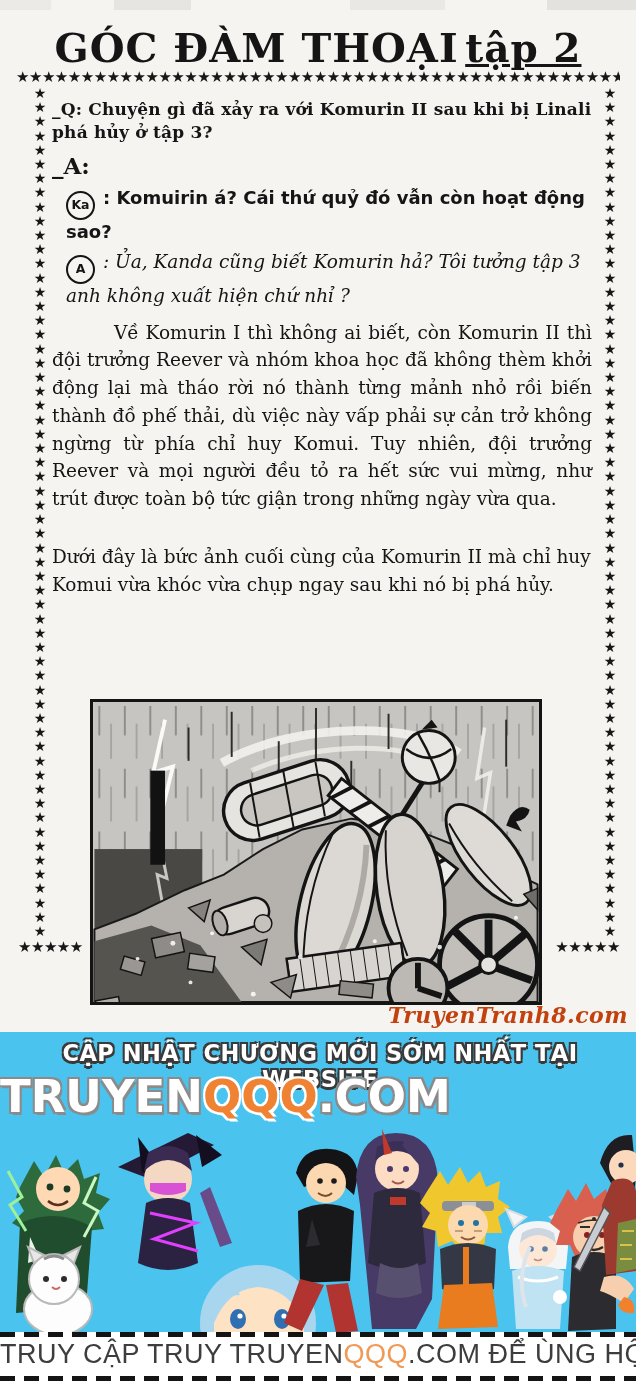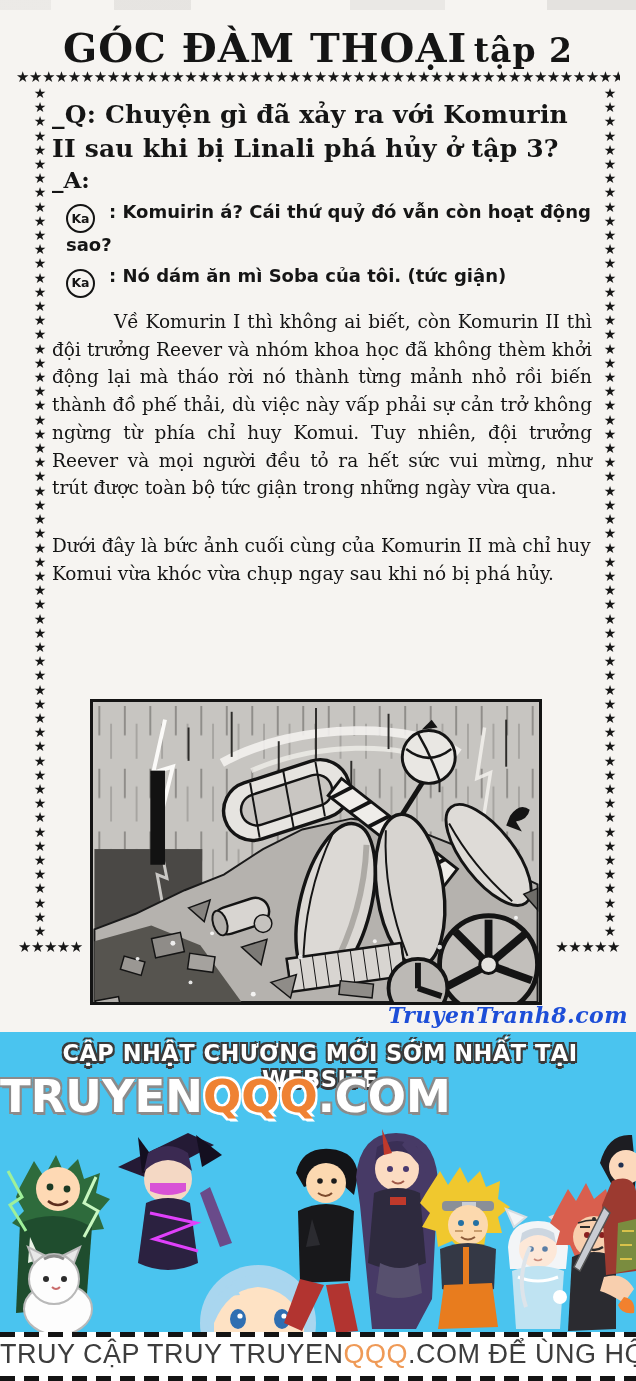--- a/index.html
+++ b/index.html
@@ -9,54 +9,54 @@
     font-family:"DejaVu Serif", serif;
     color:#151515;
   }
   
   .scan-strip{position:absolute;top:0;left:0;width:636px;height:10px;
     background:linear-gradient(90deg,#e5e3e0 0 8%,transparent 8% 18%,#dcdad7 18% 30%,transparent 30% 55%,#e2e0dd 55% 70%,transparent 70% 86%,#d8d6d3 86% 100%);
     opacity:.6;}
   .page-title{position:absolute;top:24px;left:0;width:636px;text-align:center;
     font-weight:bold;letter-spacing:1px;white-space:nowrap;}
   .page-title .main{font-size:40px;font-family:"DejaVu Serif",serif;text-align:center;}
-  .page-title .sub{font-size:33px;}
+  .page-title .sub{font-size:39px;text-decoration:underline;}
 
   
   .star-box{position:absolute;left:16px;top:70px;width:604px;height:892px;}
   .star-row-top{position:absolute;top:0;left:0;width:604px;font-size:15px;line-height:15px;
     letter-spacing:-0.5px;white-space:nowrap;overflow:hidden;color:#171717;}
   .star-col{position:absolute;top:16px;font-size:14px;line-height:14.2px;white-space:pre-line;color:#171717;width:16px;text-align:center;}
   .star-col.left{left:16px;}
   .star-col.right{right:2px;}
   .star-seg{position:absolute;top:868px;font-size:15px;letter-spacing:-0.5px;color:#171717;}
   .star-seg.left{left:2px;}
   .star-seg.right{right:0px;}
 
   
   .content{position:absolute;left:52px;top:98px;width:540px;}
-  .q-text{font-size:25px;font-weight:bold;line-height:1.35;letter-spacing:.2px;}
-  .a-label{font-size:23px;font-weight:bold;}
+  .q-text{font-size:17px;font-weight:bold;line-height:1.35;letter-spacing:.2px;}
+  .a-label{font-size:23px;font-weight:bold;margin-top:8px;}
   .dialogue-line{margin-top:7px;font-size:18.5px;line-height:1.32;padding-left:14px;}
   .dialogue-line .badge{display:inline-flex;align-items:center;justify-content:center;
     width:25px;height:25px;border:2px solid #141414;border-radius:50%;
-    font-size:12.5px;font-weight:bold;font-style:normal;vertical-align:-5px;margin-right:14px;
+    font-size:12.5px;font-weight:bold;font-style:normal;vertical-align:-5px;margin-right:8px;
     font-family:"DejaVu Sans",sans-serif;}
   .dialogue-line.ka{font-family:"DejaVu Sans",sans-serif;font-weight:bold;font-size:18px;}
   .dialogue-line.a{font-style:italic;font-family:"DejaVu Serif",serif;}
   .para{font-size:18.5px;line-height:1.5;margin-top:10px;text-align:justify;}
   .para.indent{text-indent:62px;}
   .para.second{margin-top:30px;text-align:left;}
 
   
   .manga-figure{position:absolute;left:90px;top:699px;width:452px;height:306px;
     border:3px solid #141414;box-sizing:border-box;background:#ccc9c5;}
   .manga-figure svg{display:block;width:100%;height:100%;}
   .watermark{position:absolute;top:1002px;right:8px;font-family:"DejaVu Serif",serif;
-    font-weight:bold;font-style:italic;font-size:22px;color:#1d4ed8;letter-spacing:.5px;margin-left:33px;}
+    font-weight:bold;font-style:italic;font-size:22px;color:#c2410c;letter-spacing:.5px;margin-left:33px;}
 
   
   .banner{position:absolute;left:0;top:1032px;width:636px;height:300px;overflow:hidden;}
   .banner-l1{position:absolute;top:8px;left:0;width:600px;text-align:center;
     font-family:"DejaVu Sans",sans-serif;font-weight:bold;font-size:22.5px;letter-spacing:.5px;
     color:#ffffff;
     text-shadow:-2px -2px 0 #3a3a3a,2px -2px 0 #3a3a3a,-2px 2px 0 #3a3a3a,2px 2px 0 #3a3a3a,0 3px 0 #3a3a3a;padding-left:20px;}
   .banner-l2{position:absolute;top:38px;left:0;width:612px;text-align:left;
     font-family:"DejaVu Sans",sans-serif;font-weight:bold;font-size:45px;letter-spacing:0px;
     color:#ffffff;
@@ -208,21 +208,21 @@
 ★</div>
   <div class="star-seg left">★★★★★</div>
   <div class="star-seg right">★★★★★</div>
 </div>
 
 <div class="content">
   <div class="q-text">_Q: Chuyện gì đã xảy ra với Komurin II sau khi bị Linali phá hủy ở tập 3?</div>
   <div class="a-label">_A:</div>
   <div id="dialogue">
       <div class="dialogue-line ka"><span class="badge">Ka</span><span>: Komuirin á? Cái thứ quỷ đó vẫn còn hoạt động sao?</span></div>
-      <div class="dialogue-line ka"><span class="badge">Ka</span><span>: Nó dám ăn mì Soba của tôi. (tức giận)</span></div>
+      <div class="dialogue-line a"><span class="badge">A</span><span>: Ủa, Kanda cũng biết Komurin hả? Tôi tưởng tập 3 anh không xuất hiện chứ nhỉ ?</span></div>
     </div>
   <div class="para indent">Về Komurin I thì không ai biết, còn Komurin II thì đội trưởng Reever và nhóm khoa học đã không thèm khởi động lại mà tháo rời nó thành từng mảnh nhỏ rồi biến thành đồ phế thải, dù việc này vấp phải sự cản trở không ngừng từ phía chỉ huy Komui. Tuy nhiên, đội trưởng Reever và mọi người đều tỏ ra hết sức vui mừng, như trút được toàn bộ tức giận trong những ngày vừa qua.</div>
   <div class="para second">Dưới đây là bức ảnh cuối cùng của Komurin II mà chỉ huy Komui vừa khóc vừa chụp ngay sau khi nó bị phá hủy.</div>
 </div>
 
 <div class="manga-figure">
   <svg viewBox="0 0 452 306">
     <defs>
       <pattern id="rain" width="26" height="64" patternUnits="userSpaceOnUse">
         <line x1="5" y1="4" x2="5" y2="34" stroke="#75736f" stroke-width="1.6"></line>

